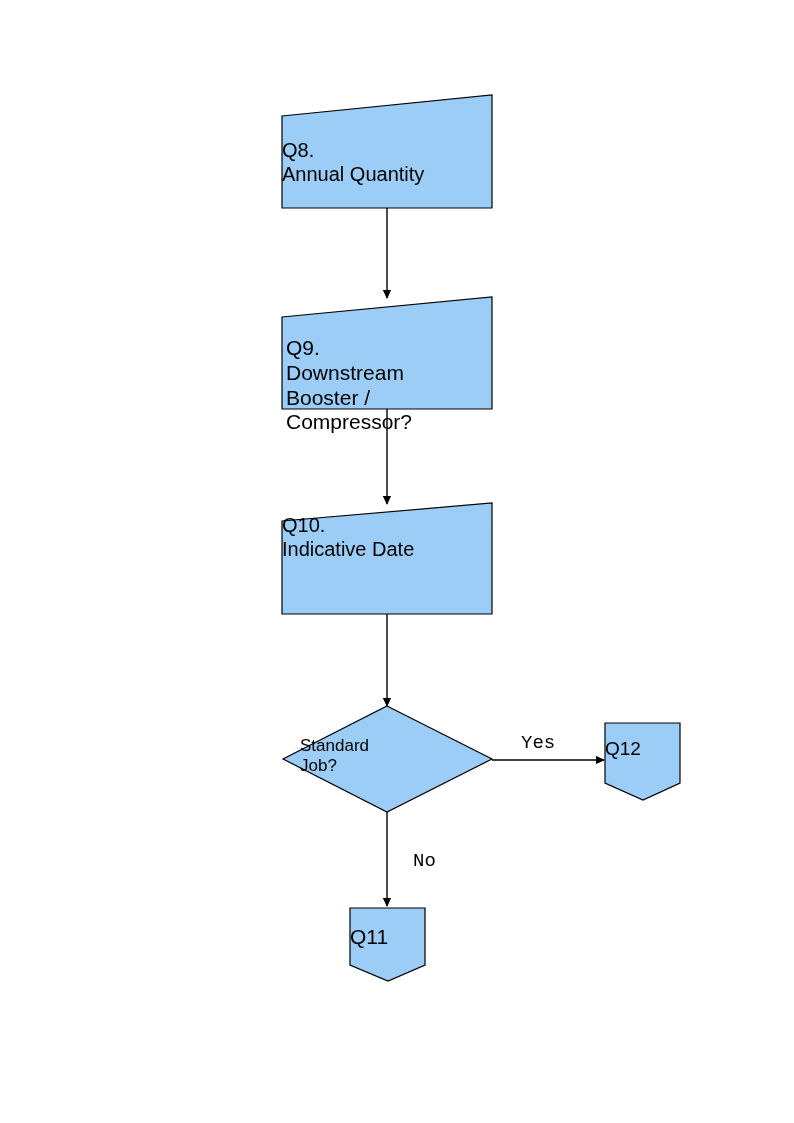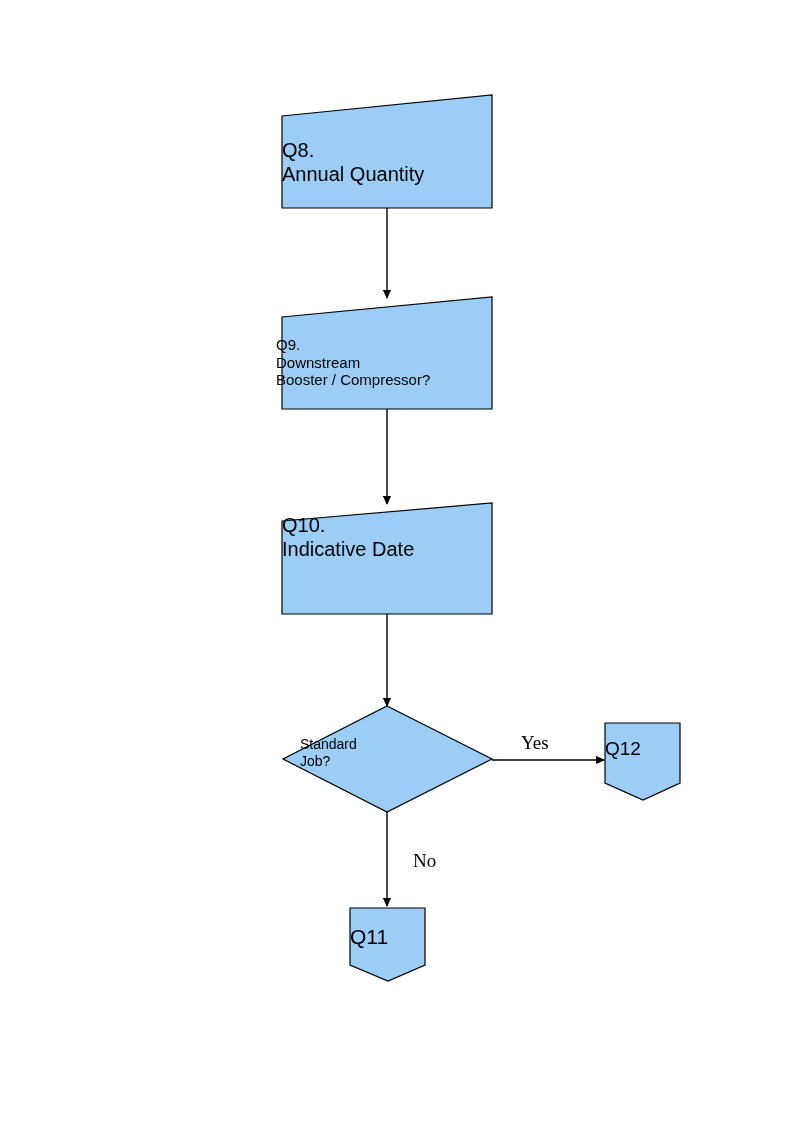--- a/index.html
+++ b/index.html
@@ -27,27 +27,27 @@
     color: #000000;
     line-height: 1.18;
     white-space: pre-line;
     pointer-events: none;
     font-family: "Liberation Sans", sans-serif;
   }
   .edge-label {
     position: absolute;
     color: #000000;
     font-size: 19px;
-    font-family: Liberation Serif, serif;
+    font-family: Liberation Mono, monospace;
     white-space: nowrap;
   }
   .t-q8    { left: 282px; top: 139px; width: 210px; font-size: 20px; }
-  .t-q9    { left: 276px; top: 336px; width: 190px; font-size: 15px; }
+  .t-q9    { left: 286px; top: 336px; width: 190px; font-size: 21px; }
   .t-q10   { left: 282px; top: 514px; width: 210px; font-size: 20px; }
-  .t-dec   { left: 300px; top: 736px; width: 176px; font-size: 14px; }
+  .t-dec   { left: 300px; top: 736px; width: 176px; font-size: 17px; }
   .t-q11   { left: 350px; top: 925px; width: 76px;  font-size: 21px; }
   .t-q12   { left: 605px; top: 738px; width: 60px;  font-size: 19px; }
   .l-yes   { left: 521px; top: 732px; }
   .l-no    { left: 389px; top: 850px; margin-left: 24px; }
 </style>
 </head>
 <body>
 
 <svg id="flow-canvas" viewBox="0 0 794 1123" xmlns="http://www.w3.org/2000/svg">
 

